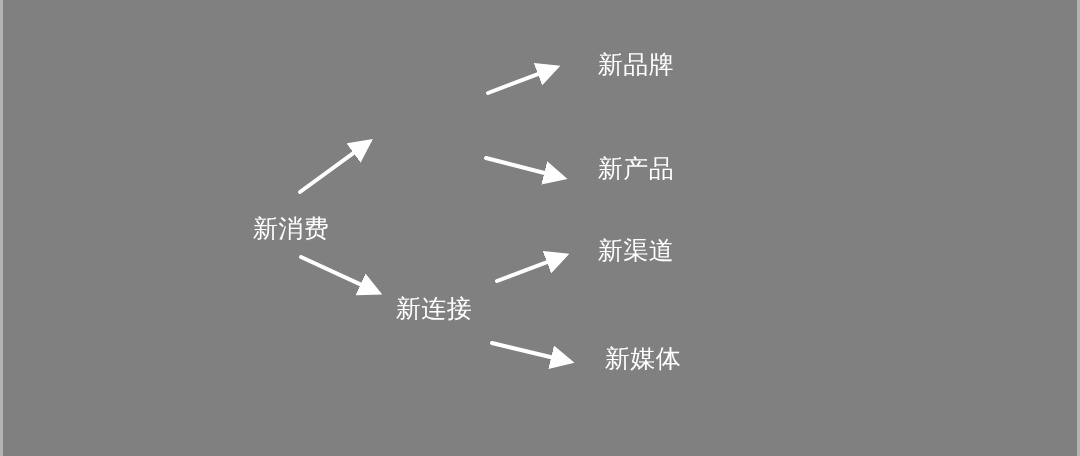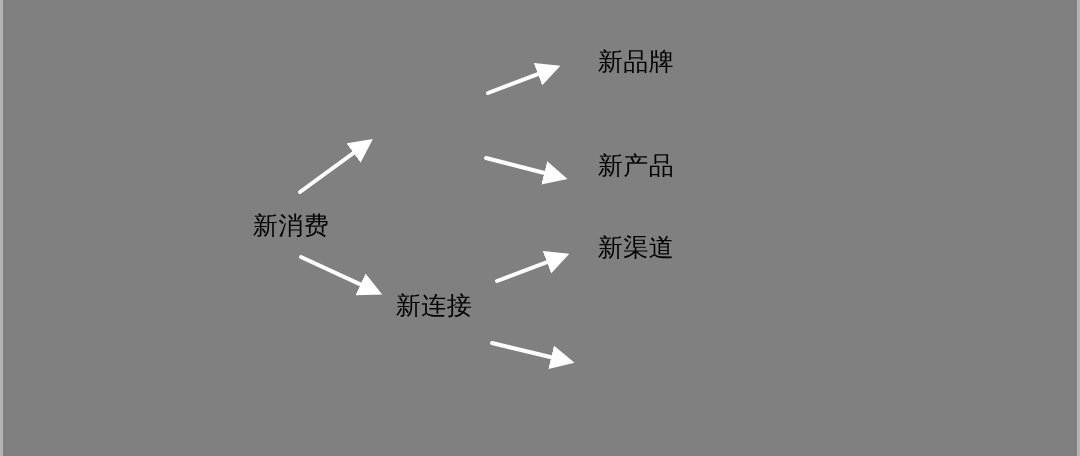--- a/index.html
+++ b/index.html
@@ -21,22 +21,22 @@
     }
     .arrows {
       position: absolute;
       left: 0;
       top: 0;
       width: 1080px;
       height: 456px;
     }
     .node {
       position: absolute;
-      color: #000000;
-      font-family: Liberation Mono, monospace;
+      color: #ffffff;
+      font-family: Liberation Sans, sans-serif;
       font-size: 25px;
       line-height: 30px;
       white-space: nowrap;
       transform: translate(-50%, -50%);
       letter-spacing: 0.5px;
     }
   </style>
 </head>
 <body>
 
@@ -57,13 +57,14 @@
       </g>
   </svg>
 
   <div class="node" style="left: 250px; top: 228px; margin-left: 38px;">新消费</div>
 
   <div class="node" style="left: 431px; top: 308px;">新连接</div>
 
   <div class="node" style="left: 633px; top: 64px;">新品牌</div>
   <div class="node" style="left: 633px; top: 250px;">新渠道</div>
   <div class="node" style="left: 633px; top: 168px;">新产品</div>
+  <div class="node" style="left: 640px; top: 358px;">新媒体</div>
 </div>
 
 </body></html>

